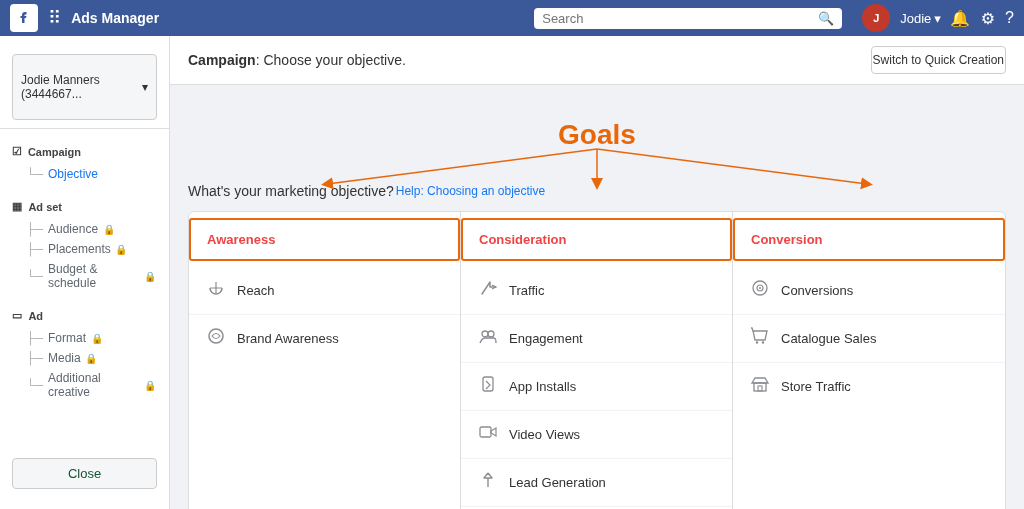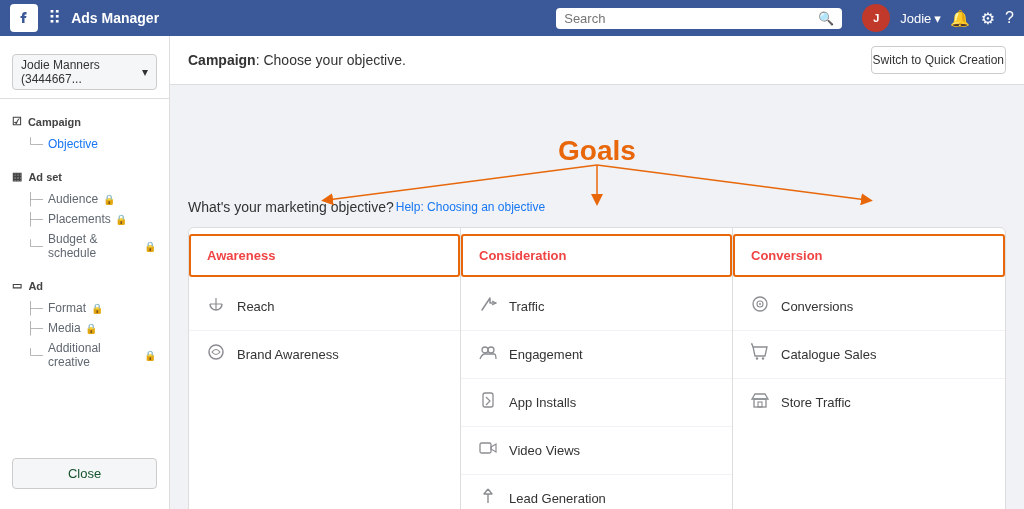--- a/index.html
+++ b/index.html
@@ -22,21 +22,21 @@
       font-weight: bold; color: #3b5998; font-size: 16px; flex-shrink: 0;
     }
     .nav-grid-icon { color: #fff; font-size: 18px; cursor: pointer; }
     .nav-title { color: #fff; font-weight: 600; font-size: 14px; }
     .nav-search {
       margin-left: auto;
       display: flex; align-items: center;
       background: #fff;
       border-radius: 4px;
       padding: 3px 8px;
-      width: 286px;
+      width: 308px;
     }
     .nav-search input {
       border: none; outline: none; font-size: 13px; width: 100%; color: #555;
     }
     .nav-search-icon { color: #666; font-size: 13px; }
     .nav-right {
       display: flex; align-items: center; gap: 10px; margin-left: 10px;
     }
     .nav-avatar {
       width: 28px; height: 28px; border-radius: 50%; background: #c0392b;
@@ -111,21 +111,21 @@
       border-radius: 4px;
       padding: 6px 1px;
       font-size: 12px;
       color: #333;
       cursor: pointer;
     }
 
     
     .objective-area {
       flex: 1;
-      padding: 30px 18px;
+      padding: 14px 18px;
       overflow-y: auto;
       background: #f0f2f5;
     }
     .goals-question {
       font-size: 14px; color: #333; margin-bottom: 2px;
       display: flex; align-items: center; gap: 2px;
     }
     .goals-help { font-size: 12px; color: #1877f2; cursor: pointer; }
 
     
@@ -218,21 +218,21 @@
     <span class="nav-icon-btn">⚙</span>
     <span class="nav-icon-btn">?</span>
   </div>
 </nav>
 
 <div class="layout">
 
   <aside class="sidebar">
     <div>
       <div style="padding: 8px 12px; border-bottom: 1px solid #ddd; margin-bottom: 8px;">
-        <button style="background:#f5f6f7;border:1px solid #ccc;border-radius:4px;padding:3px 8px;font-size:12px;color:#333;cursor:pointer;width:100%;text-align:left;display:flex;align-items:center;justify-content:space-between;">
+        <button style="background:#f5f6f7;border:1px solid #ccc;border-radius:4px;padding:18px 8px;font-size:12px;color:#333;cursor:pointer;width:100%;text-align:left;display:flex;align-items:center;justify-content:space-between;">
           <span>Jodie Manners (3444667...</span>
           <span>▾</span>
         </button>
       </div>
 
       <div class="sidebar-section">
         <div class="sidebar-section-title">
           <span>☑</span>
           <span>Campaign</span>
         </div>

